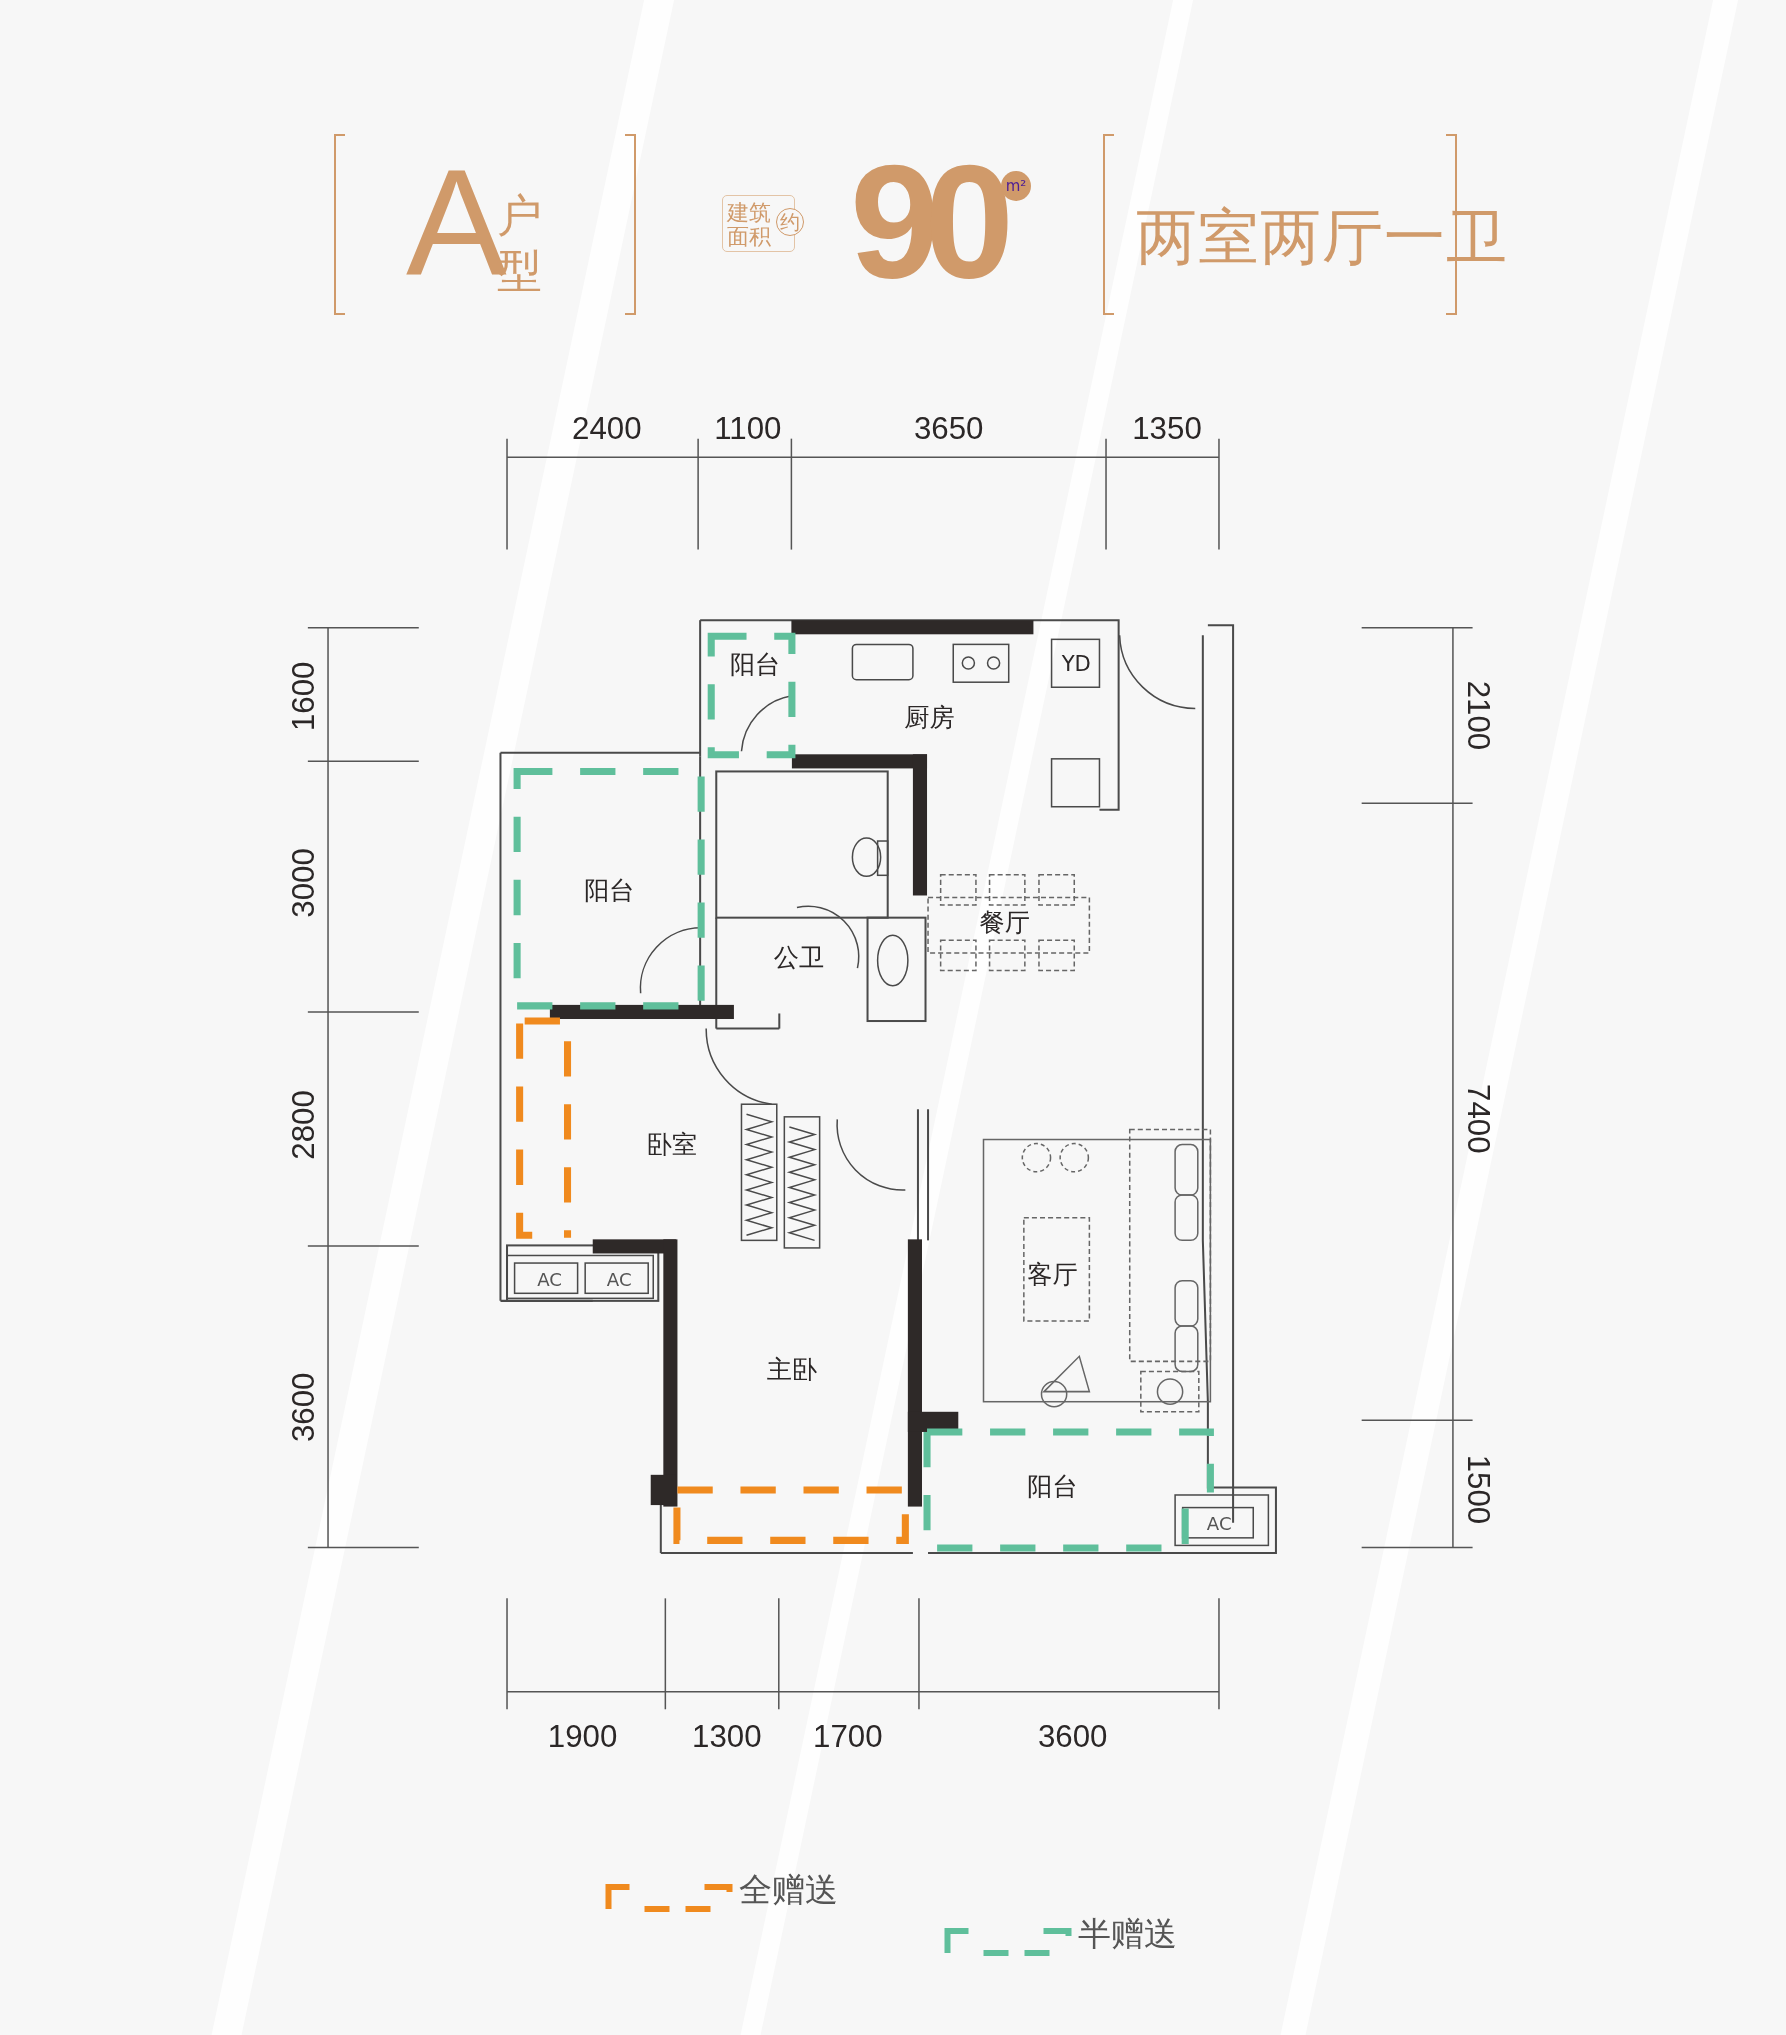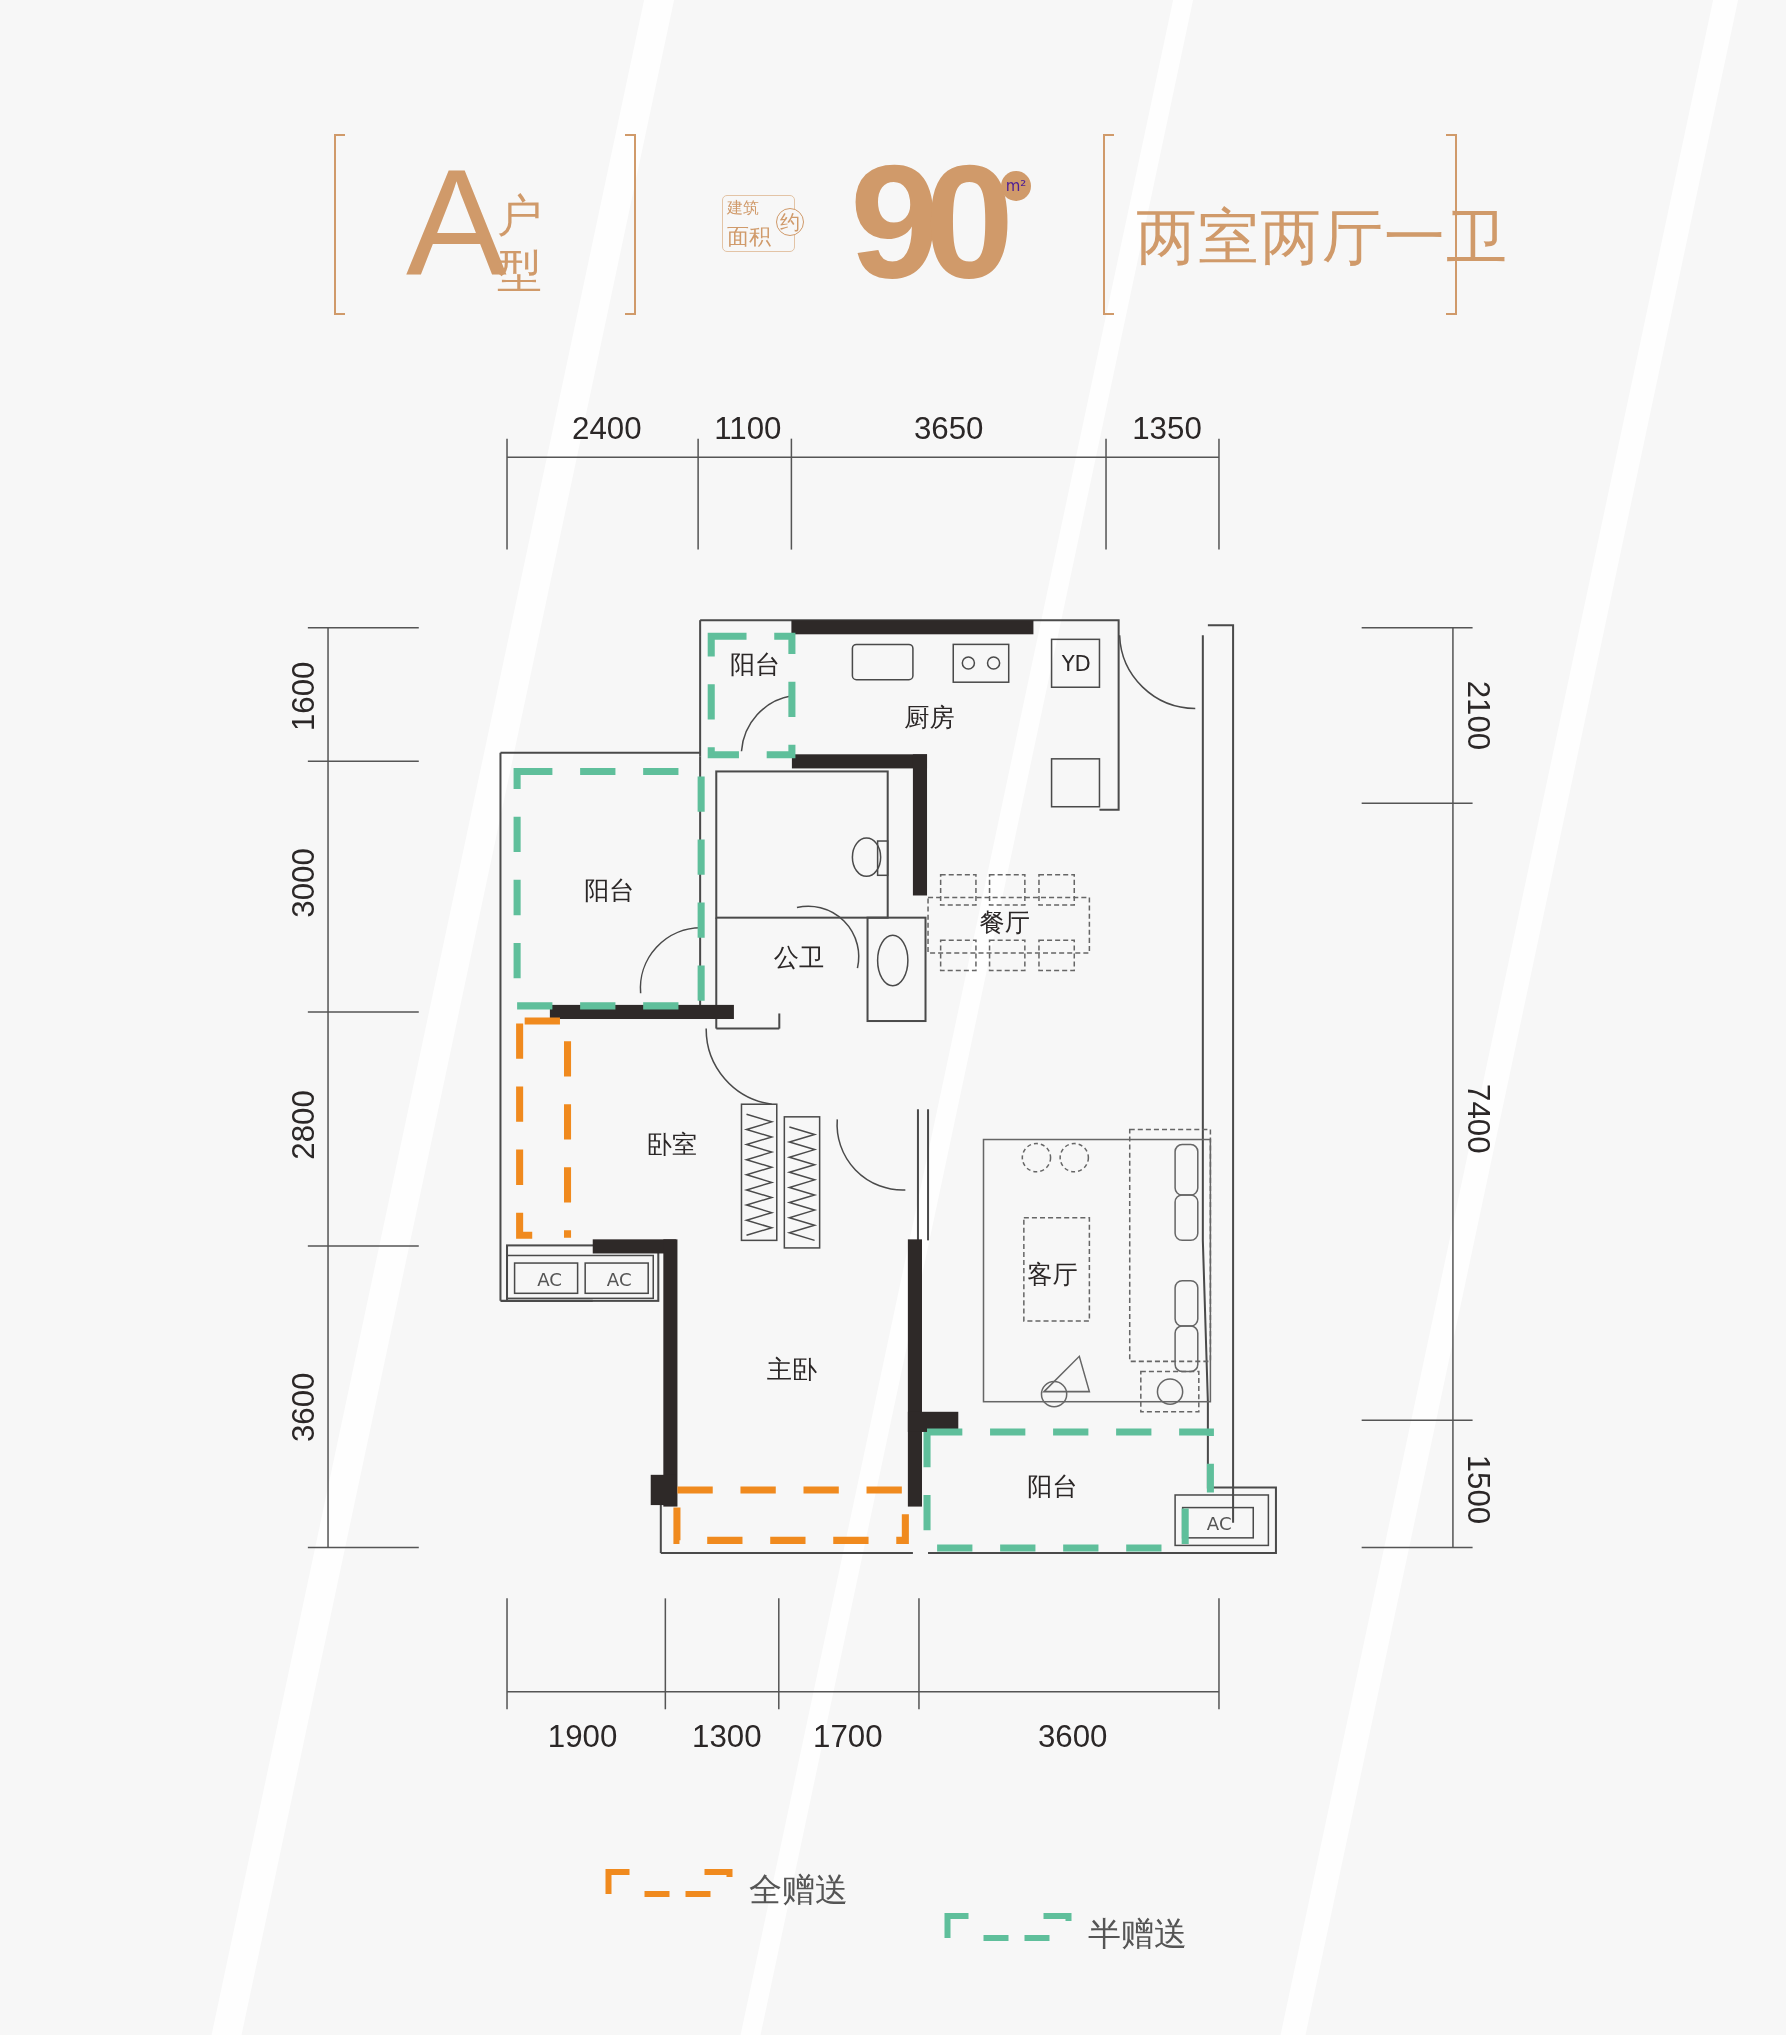--- a/index.html
+++ b/index.html
@@ -9,39 +9,39 @@
     font-family:"DejaVu Sans","Liberation Sans",sans-serif;
   }
   .bg-streak { position:absolute; top:-101px; height:2320px; background:rgba(255,255,255,0.85); transform:skewX(-12deg); }
   .bracket { position:absolute; border:2px solid #d09a6a; }
   .bracket.left { border-right:none; width:9px; }
   .bracket.right { border-left:none; width:9px; }
   .title-text { position:absolute; color:#d09a6a; }
   svg.plan { position:absolute; left:0; top:0; }
   .dim-text { font-family:"Liberation Sans","DejaVu Sans",sans-serif; font-size:62px; fill:#2b2727; }
   .room-text { font-size:50px; fill:#2b2727; }
-  .legend { position:absolute; display:flex; align-items:flex-start; gap:14px; font-size:33px; color:#555; }
+  .legend { position:absolute; display:flex; align-items:flex-end; gap:4px; font-size:33px; color:#555; }
 </style>
 </head>
 <body>
 
 <div class="bg-streak" style="left:419px; width:30px;"></div>
 <div class="bg-streak" style="left:948px; width:20px;"></div>
 <div class="bg-streak" style="left:1488px; width:25px;"></div>
 
 <div>
   <div class="bracket left" style="left:334px; top:134px; height:177px;"></div>
   <div class="bracket right" style="left:625px; top:134px; height:177px;"></div>
 
   <div class="title-text" style="left:406px; top:146px; font-size:151px; font-weight:300; line-height:1; font-family:'Liberation Sans',sans-serif;">A</div>
   <div class="title-text" style="left:497px; top:186px; font-size:45px;">户</div>
   <div class="title-text" style="left:497px; top:241px; font-size:45px;">型</div>
 
   <div style="position:absolute; left:722px; top:195px; width:71px; height:55px; border:1.5px solid #e3c4a6; border-radius:5px;">
-    <div class="title-text" style="left:4px; top:2px; font-size:16px;">建筑</div>
+    <div class="title-text" style="left:4px; top:2px; font-size:22px;">建筑</div>
     <div class="title-text" style="left:4px; top:26px; font-size:22px;text-align:center;">面积</div>
   </div>
   <div class="title-text" style="left:776px; top:208px; font-size:20px; border:1.5px solid #d09a6a; border-radius:50%; width:26px; height:26px; text-align:center; line-height:26px; background:#f7f7f7;">约</div>
 
   <div class="title-text" style="left:850px; top:141px; font-size:161px; line-height:1; letter-spacing:-15px; font-family:'Liberation Sans',sans-serif;font-weight:bold;">90</div>
   <div style="position:absolute; left:1001px; top:171px; width:30px; height:30px; border-radius:50%; background:#d09a6a; color:#4c1d95; font-size:15px; text-align:center; line-height:30px;">
     <span>m²</span>
   </div>
 
   <div class="bracket left" style="left:1103px; top:134px; height:177px;"></div>

